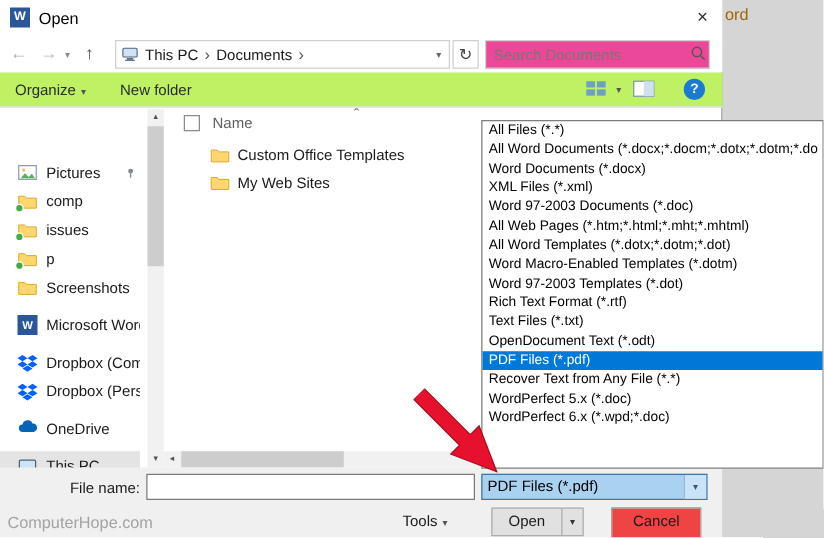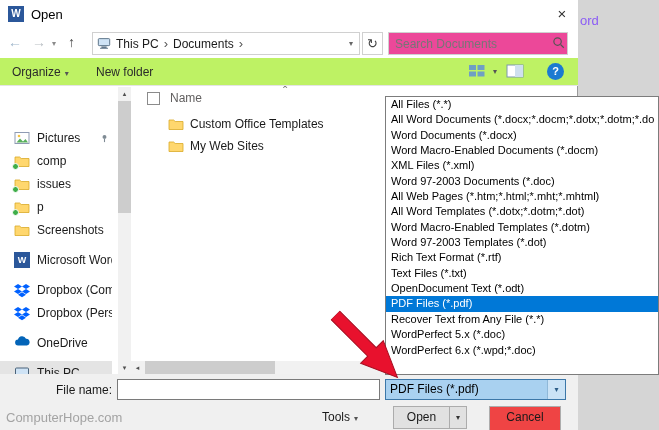--- a/index.html
+++ b/index.html
@@ -4,21 +4,21 @@
 <style>
   * { margin:0; padding:0; box-sizing:border-box; }
   body { background:#ffffff; }
   .screen {
     position:relative; width:659px; height:430px; overflow:hidden;
     background:#ffffff; font-family:"Liberation Sans", sans-serif;
     font-size:12px; color:#1a1a1a;
   }
   
   .bg-strip { position:absolute; left:578px; top:0; width:81px; height:430px; background:#d5d5d5; }
-  .bg-title-fragment { position:absolute; left:580px; top:4px; color:#8b5cf6; font-size:13px;margin-top:9px; }
+  .bg-title-fragment { position:absolute; left:580px; top:4px; color:#a16207; font-size:13px; }
   .dialog-edge { position:absolute; left:577px; top:0; width:1px; height:430px; background:#9a9a9a; }
 
   
   .titlebar { position:absolute; left:0; top:0; width:578px; height:28px; background:#fff; }
   .title-icon { position:absolute; left:8px; top:6px; width:16px; height:16px; background:#2b579a; color:#fff;
     font-size:10px; font-weight:bold; text-align:center; line-height:16px; }
   .title-text { position:absolute; left:31px; top:7px; font-size:13px; color:#000; }
   .close-btn { position:absolute; left:548px; top:2px; width:28px; height:24px; text-align:center;
     line-height:24px; font-size:15px; color:#333; cursor:default; }
 
@@ -304,21 +304,20 @@
     <span class="open-arrow">▾</span>
   </div>
   <div class="cancel-btn">Cancel</div>
 
   <div class="watermark">ComputerHope.com</div>
 
   <div class="dropdown">
     <div class="dd-row">All Files (*.*)</div>
     <div class="dd-row">All Word Documents (*.docx;*.docm;*.dotx;*.dotm;*.do</div>
     <div class="dd-row">Word Documents (*.docx)</div>
-    <div class="dd-row">Word Macro-Enabled Documents (*.docm)</div>
     <div class="dd-row">XML Files (*.xml)</div>
     <div class="dd-row">Word 97-2003 Documents (*.doc)</div>
     <div class="dd-row">All Web Pages (*.htm;*.html;*.mht;*.mhtml)</div>
     <div class="dd-row">All Word Templates (*.dotx;*.dotm;*.dot)</div>
     <div class="dd-row">Word Macro-Enabled Templates (*.dotm)</div>
     <div class="dd-row">Word 97-2003 Templates (*.dot)</div>
     <div class="dd-row">Rich Text Format (*.rtf)</div>
     <div class="dd-row">Text Files (*.txt)</div>
     <div class="dd-row">OpenDocument Text (*.odt)</div>
     <div class="dd-row selected">PDF Files (*.pdf)</div>

